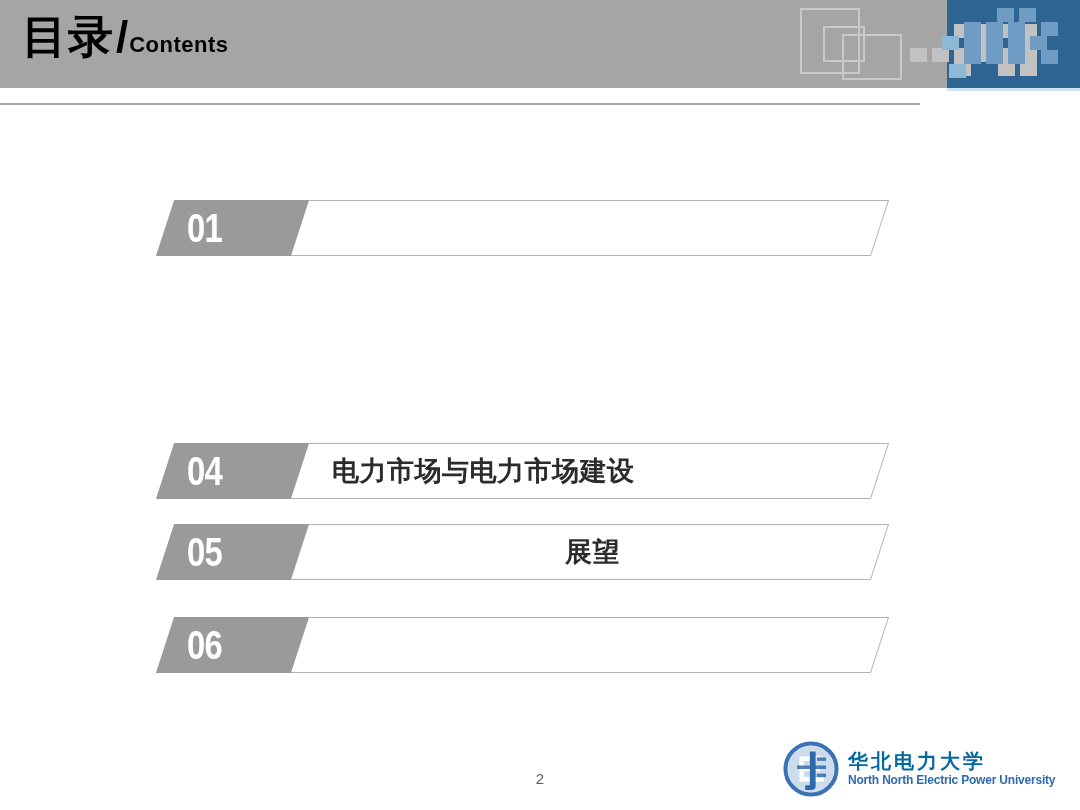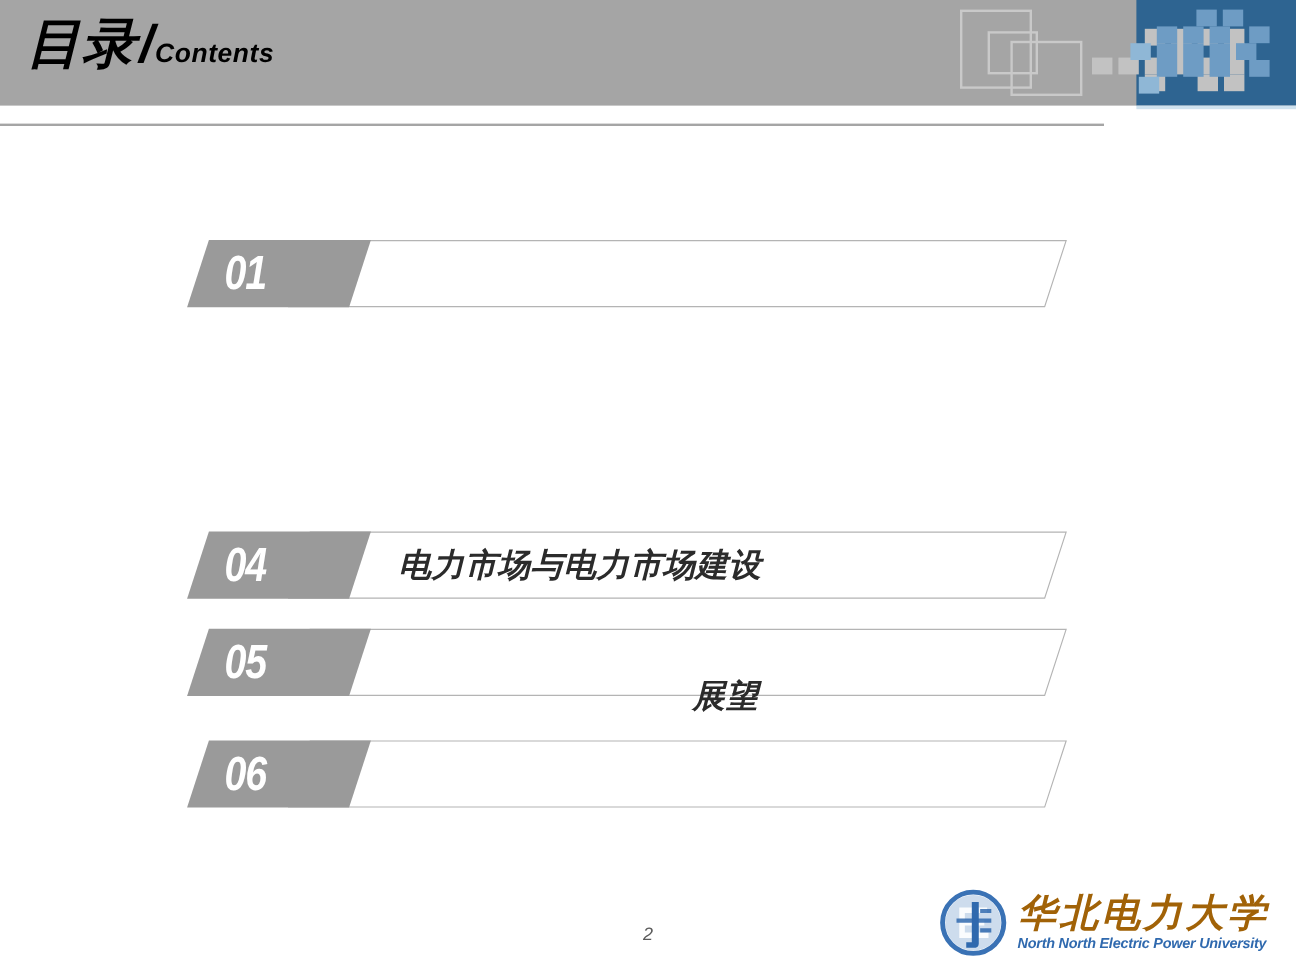--- a/index.html
+++ b/index.html
@@ -9,21 +9,20 @@
   }
   body {
     font-family: "Liberation Sans", "DejaVu Sans", sans-serif;
   }
   .slide {
     position: relative;
     width: 1080px;
     height: 810px;
     background: #ffffff;
     overflow: hidden;
-    font-style: italic;
   }
 
   
   .header-band {
     position: absolute;
     left: 0;
     top: 0;
     width: 1080px;
     height: 88px;
     background: #a5a5a5;
@@ -164,26 +163,25 @@
     height: 56px;
     display: flex;
     align-items: center;
     color: #2b2b2b;
     font-size: 27px;
     font-weight: bold;
     letter-spacing: 0.5px;
     white-space: nowrap;
   }
   .row-label.centered {
-    left: 12px;
+    left: 0;
     width: 715px;
     justify-content: center;
     padding-left: 140px;
     box-sizing: border-box;
-    margin-top: 28px;
   }
   .row-label.highlighted {
     background: #5ba3ef;
     padding: 4px 0 4px 5px;
     height: 38px;
     top: 9px;
     width: 466px;
     left: 167px;
   }
 
@@ -211,23 +209,23 @@
     height: 58px;
     flex: 0 0 58px;
   }
   .logo-text {
     margin-left: 8px;
     display: flex;
     flex-direction: column;
     justify-content: center;
   }
   .logo-cn {
-    font-size: 32px;
-    font-weight: bold;
-    color: #a16207;
+    font-size: 20px;
+    font-weight: bold;
+    color: #0369a1;
     letter-spacing: 3px;
     line-height: 1.05;
     font-family: "Liberation Serif", "DejaVu Serif", serif;
   }
   .logo-en {
     font-size: 12px;
     font-weight: bold;
     color: #2f69ae;
     letter-spacing: -0.2px;
     line-height: 1.2;

